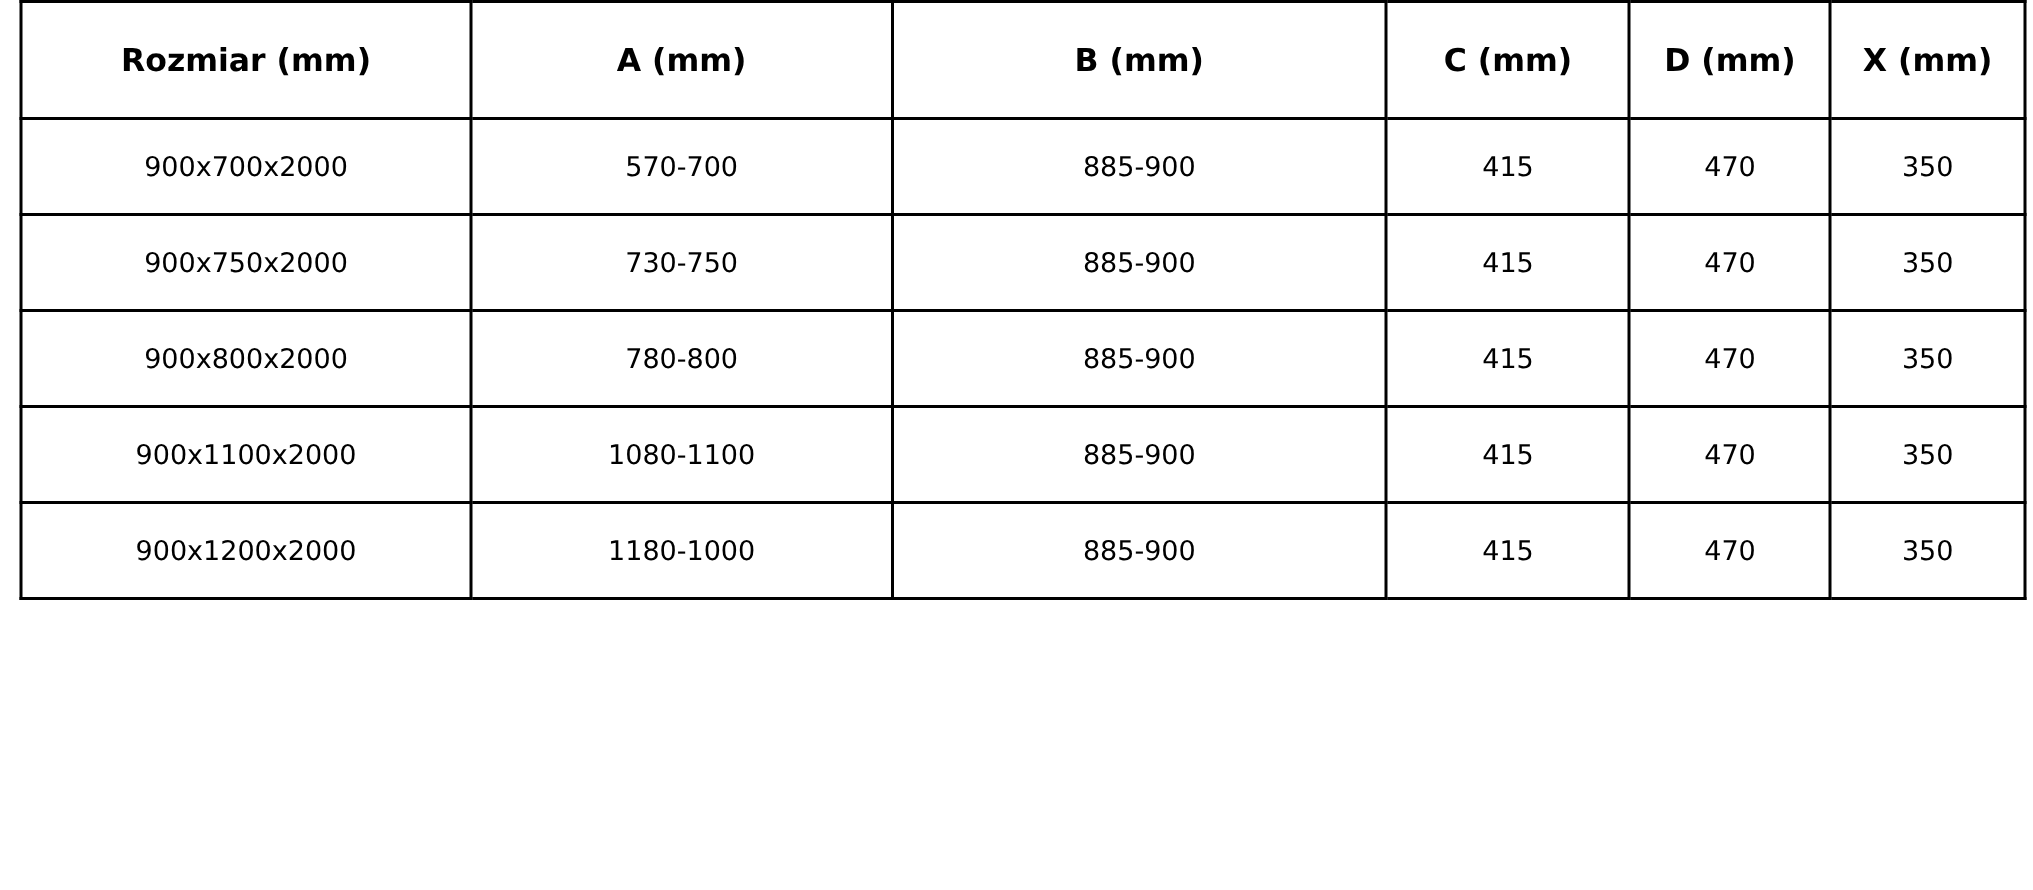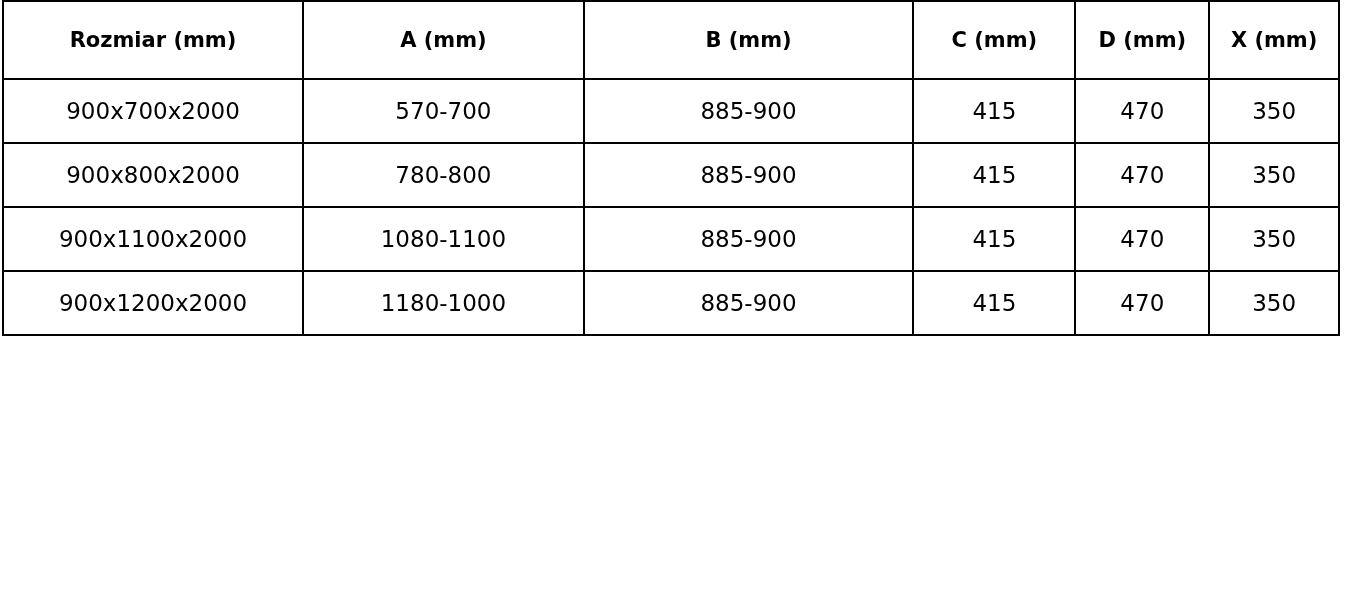--- a/index.html
+++ b/index.html
@@ -15,29 +15,29 @@
     overflow: hidden;
   }
   .table-wrap {
     width: 1355px;
     height: 593px;
     box-sizing: border-box;
   }
   table.size-table {
     border-collapse: collapse;
     width: 1338px;
-    margin-left: 2px;
+    margin-left: 13px;
     table-layout: fixed;
   }
   table.size-table th,
   table.size-table td {
     border: 2px solid #000000;
     text-align: center;
     vertical-align: middle;
-    font-size: 23px;
+    font-size: 18px;
     height: 64px;
     padding: 0 4px;
     box-sizing: border-box;
     white-space: nowrap;
   }
   table.size-table th {
     font-weight: bold;
     font-size: 21px;
     height: 78px;
   }
@@ -78,20 +78,28 @@
     <tbody>
       <tr>
         <td>900x700x2000</td>
         <td>570-700</td>
         <td>885-900</td>
         <td>415</td>
         <td>470</td>
         <td>350</td>
       </tr>
       <tr>
+        <td>900x750x2000</td>
+        <td>730-750</td>
+        <td>885-900</td>
+        <td>415</td>
+        <td>470</td>
+        <td>350</td>
+      </tr>
+      <tr>
         <td>900x800x2000</td>
         <td>780-800</td>
         <td>885-900</td>
         <td>415</td>
         <td>470</td>
         <td>350</td>
       </tr>
       <tr>
         <td>900x1100x2000</td>
         <td>1080-1100</td>

